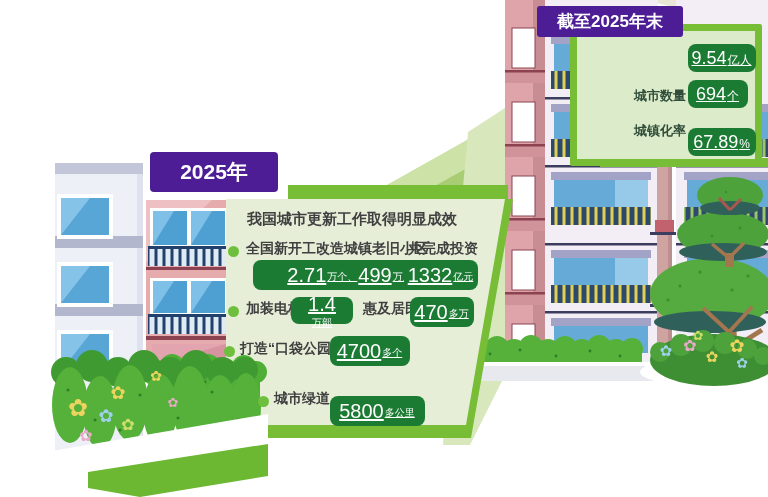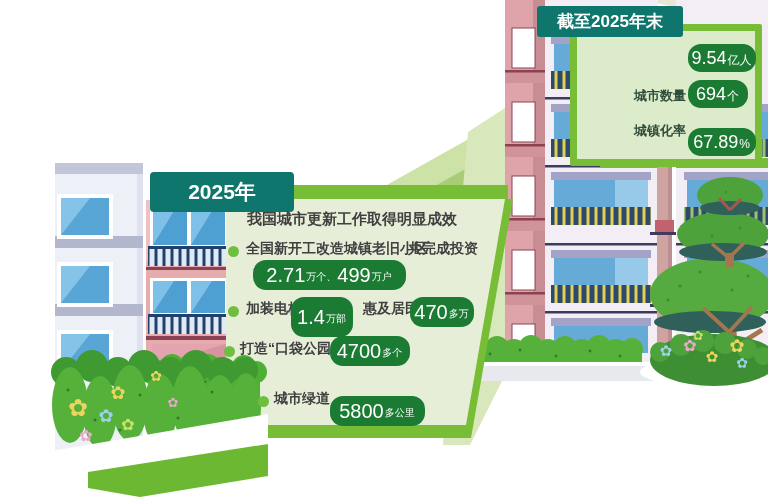--- a/index.html
+++ b/index.html
@@ -1,29 +1,29 @@
 <!DOCTYPE html>
 <html><head>
 <meta charset="utf-8">
 <style>
   html,body{margin:0;padding:0;background:#fff;}
   .scene{position:relative;width:768px;height:497px;overflow:hidden;background:#fff;
          font-family:"Liberation Sans","DejaVu Sans",sans-serif;}
   .scene svg{position:absolute;left:0;top:0;}
   .abs{position:absolute;}
-  .hdr{background:#0f766e;color:#fff;font-weight:bold;display:flex;align-items:center;
+  .hdr{background:#4c1d95;color:#fff;font-weight:bold;display:flex;align-items:center;
        justify-content:center;border-radius:4px;z-index:5;}
-  .hdr-main{left:150px;top:172px;width:144px;height:40px;font-size:21px;}
+  .hdr-main{left:150px;top:152px;width:128px;height:40px;font-size:21px;}
   .hdr-sum{left:537px;top:6px;width:146px;height:31px;font-size:17px;border-radius:3px;}
   .lbl{color:#404040;font-weight:bold;font-size:14px;white-space:nowrap;z-index:6;}
   .title{font-size:15px;}
   .s-lbl{font-size:13px;color:#2f4d3a;}
   .bullet{width:11px;height:11px;border-radius:50%;background:#6fbf3e;z-index:6;}
   .statbox{background:#1b7b33;color:#fff;display:flex;align-items:center;justify-content:center;
-           border-radius:13px;z-index:6;white-space:nowrap;}
+           border-radius:8px;z-index:6;white-space:nowrap;text-decoration:underline;}
   .statbox .num{font-size:20px;line-height:1;}
   .statbox .unit{font-size:10px;line-height:1;margin-top:4px;padding:0 1px;}
   .sumbox .num{font-size:18px;}
   .sumbox .unit{font-size:12px;}
 </style>
 </head>
 <body>
 
 <div class="scene">
 
@@ -322,30 +322,34 @@
 </svg>
 
 <div class="abs hdr hdr-main">
   <span>2025年</span>
 </div>
 <div class="abs lbl title" style="left:247px;top:210px;">我国城市更新工作取得明显成效</div>
 
 <span class="abs bullet" style="left:228px;top:246px;"></span>
 <div class="abs lbl" style="left:246px;top:240px;">全国新开工改造城镇老旧小区</div>
 <div class="abs lbl" style="left:408px;top:240px;">共完成投资</div>
-<div class="abs statbox" style="left:253px;top:260px;width:153px;height:30px;">
+<div class="abs statbox" style="left:253px;top:260px;width:153px;height:30px;padding-left:21px;">
       <span class="num">2.71</span>
       <span class="unit">万个、</span>
       <span class="num">499</span>
       <span class="unit">万户</span>
     </div>
+<div class="abs statbox" style="left:404px;top:260px;width:74px;height:30px;">
+      <span class="num">1332</span>
+      <span class="unit">亿元</span>
+    </div>
 
 <span class="abs bullet" style="left:228px;top:306px;"></span>
 <div class="abs lbl" style="left:246px;top:300px;">加装电梯</div>
-<div class="abs statbox" style="left:291px;top:297px;width:62px;height:40px;">
+<div class="abs statbox" style="left:291px;top:297px;width:62px;height:27px;flex-direction:column;">
       <span class="num">1.4</span>
       <span class="unit">万部</span>
     </div>
 <div class="abs lbl" style="left:363px;top:300px;">惠及居民</div>
 <div class="abs statbox" style="left:410px;top:297px;width:64px;height:30px;">
       <span class="num">470</span>
       <span class="unit">多万</span>
     </div>
 
 <span class="abs bullet" style="left:224px;top:346px;"></span>

